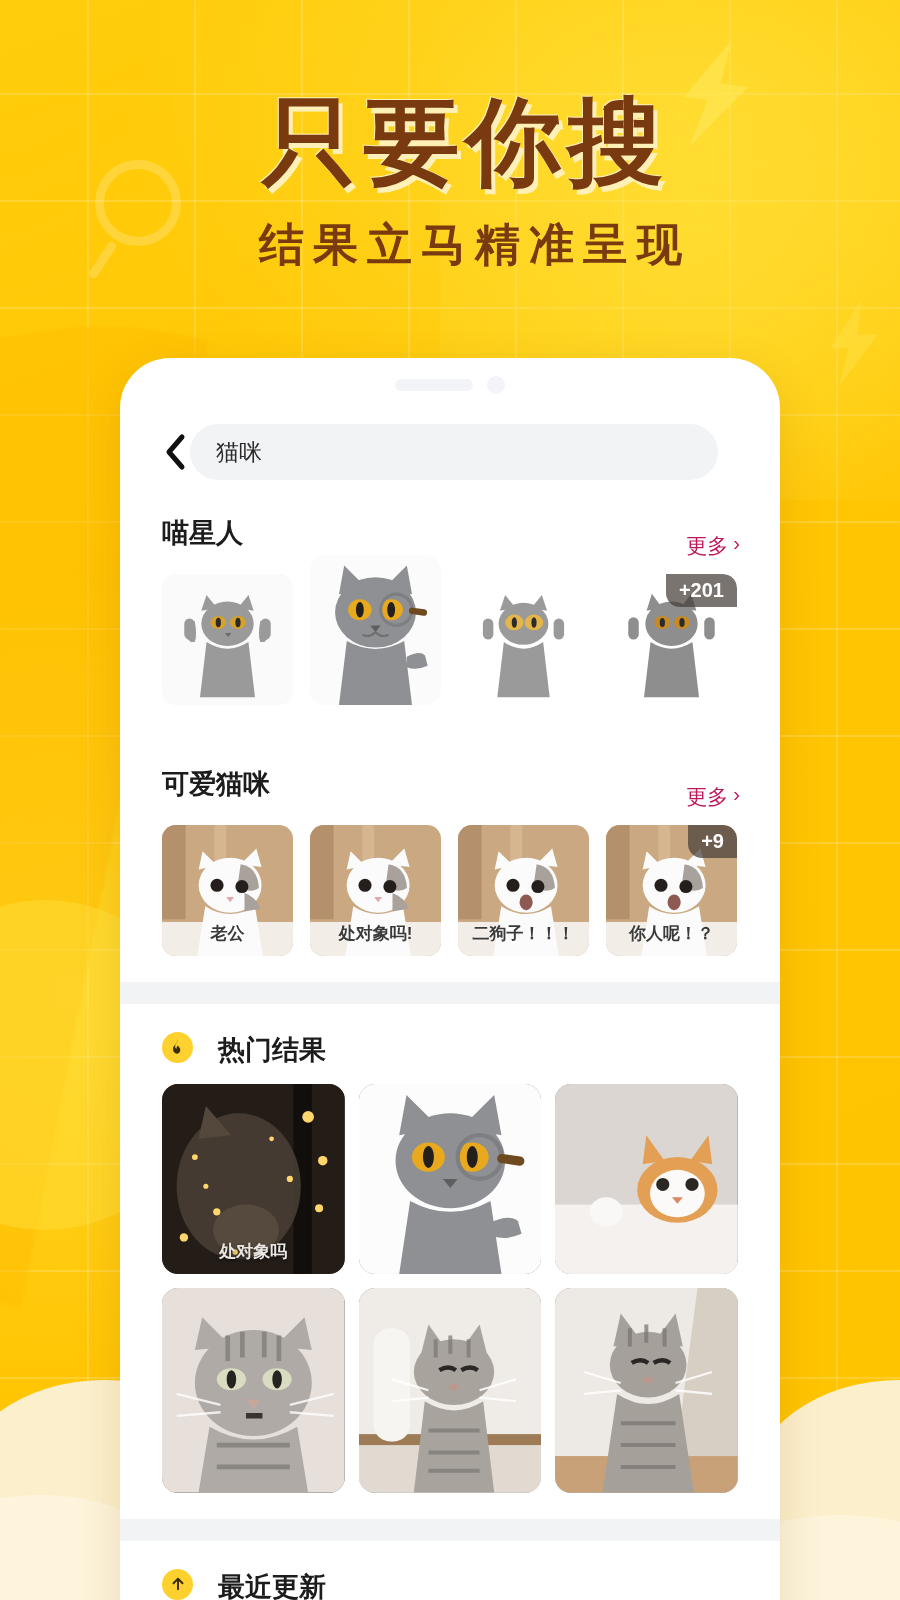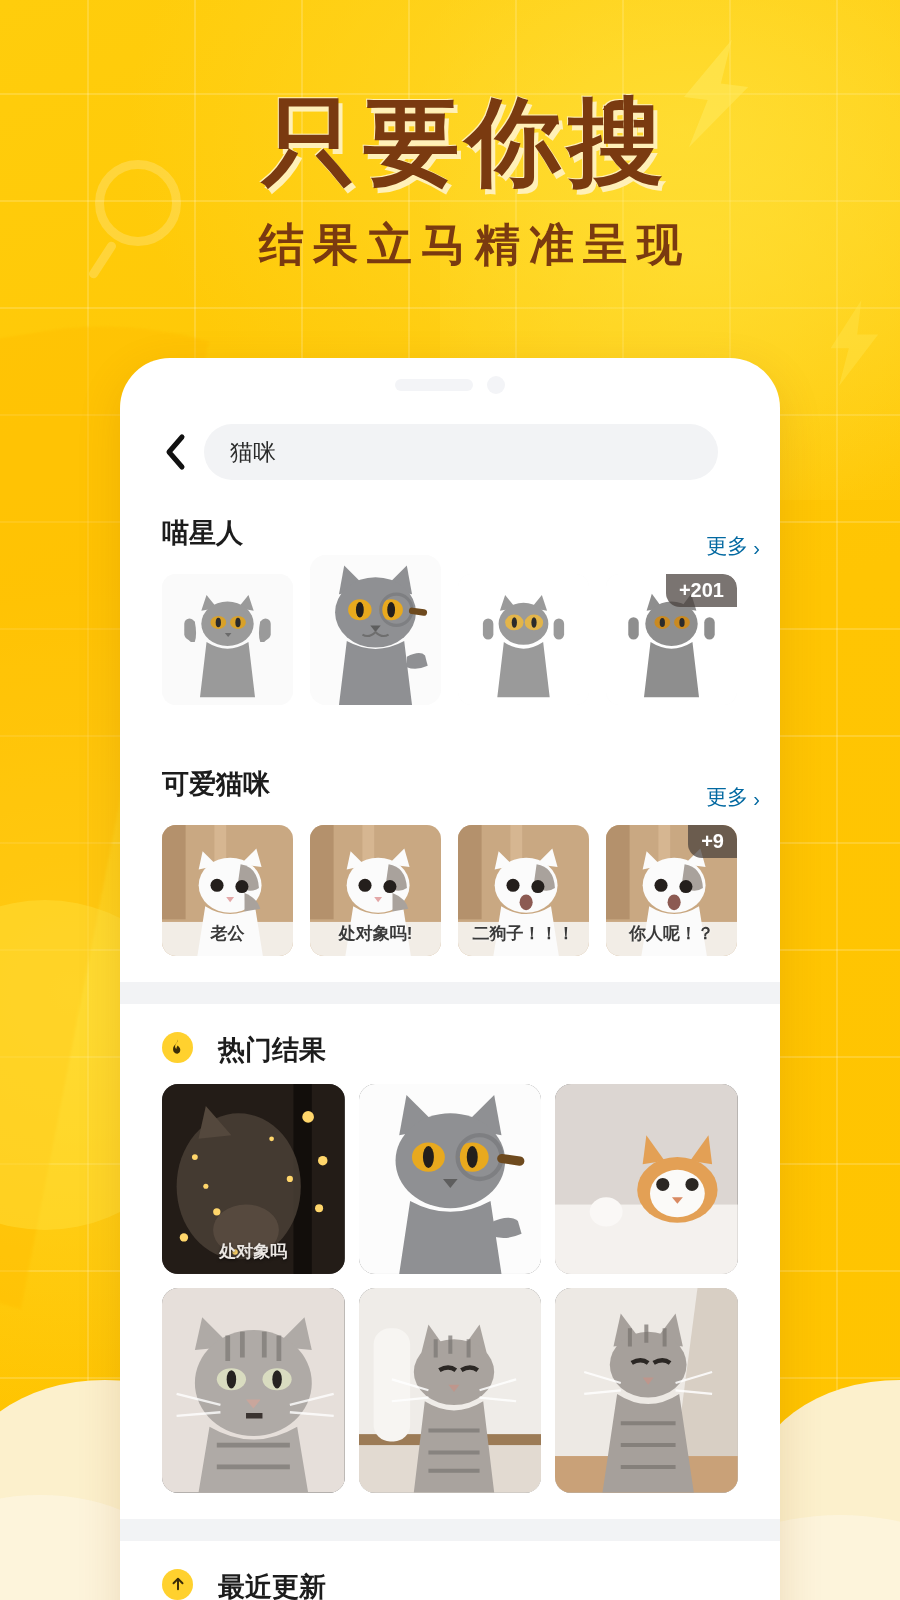--- a/index.html
+++ b/index.html
@@ -99,41 +99,41 @@
     border-radius:50px 50px 0 0;
     box-shadow:0 14px 44px rgba(140,80,0,.16);
     overflow:hidden;
     z-index:6;
   }
   .phone-top { height:54px; display:flex; align-items:center; justify-content:center; gap:14px; }
   .speaker { width:78px; height:12px; border-radius:7px; background:#f3f4f7; }
   .camera  { width:18px; height:18px; border-radius:50%; background:#f3f4f7; }
 
   
-  .search-row { display:flex; align-items:center; gap:14px; padding:12px 62px 0 40px; }
+  .search-row { display:flex; align-items:center; padding:12px 62px 0 40px; }
   .back-btn { width:30px; height:38px; display:flex; align-items:center; justify-content:center; cursor:pointer; }
   .back-btn svg { display:block; }
   .search-box {
     flex:1; height:56px; background:#F2F3F5; border-radius:28px;
     display:flex; align-items:center; padding:0 26px;
   }
   .search-value { font-size:23px; color:#2a2a2a; }
 
   
   .card { background:#fff; }
   .gap  { height:22px; background:#F2F3F5; }
   .card-top-round { border-radius:26px 26px 0 0; }
   .card-bot-round { border-radius:0 0 26px 26px; }
 
   .sec-head {
     display:flex; align-items:center; justify-content:space-between;
-    padding:26px 20px 14px 42px;
+    padding:26px 40px 14px 42px;
   }
   .sec-title { font-size:27px; font-weight:bold; color:#1c1c1c; }
-  .sec-more  { font-size:21px; color:#0369a1; display:flex; align-items:flex-end; gap:5px;margin-top:26px; }
+  .sec-more  { font-size:21px; color:#be185d; display:flex; align-items:flex-start; gap:5px;margin-top:26px; }
   .sec-more .chev { font-size:20px; }
 
   .sec-head-icon { display:flex; align-items:flex-start; gap:25px; padding:28px 40px 16px 42px; }
   .badge-icon {
     width:31px; height:31px; border-radius:50%; background:#FFD12E;
     display:flex; align-items:center; justify-content:center; flex-shrink:0;
   }
 
   
   .strip { display:flex; gap:17px; padding:0 42px 26px 42px; }

